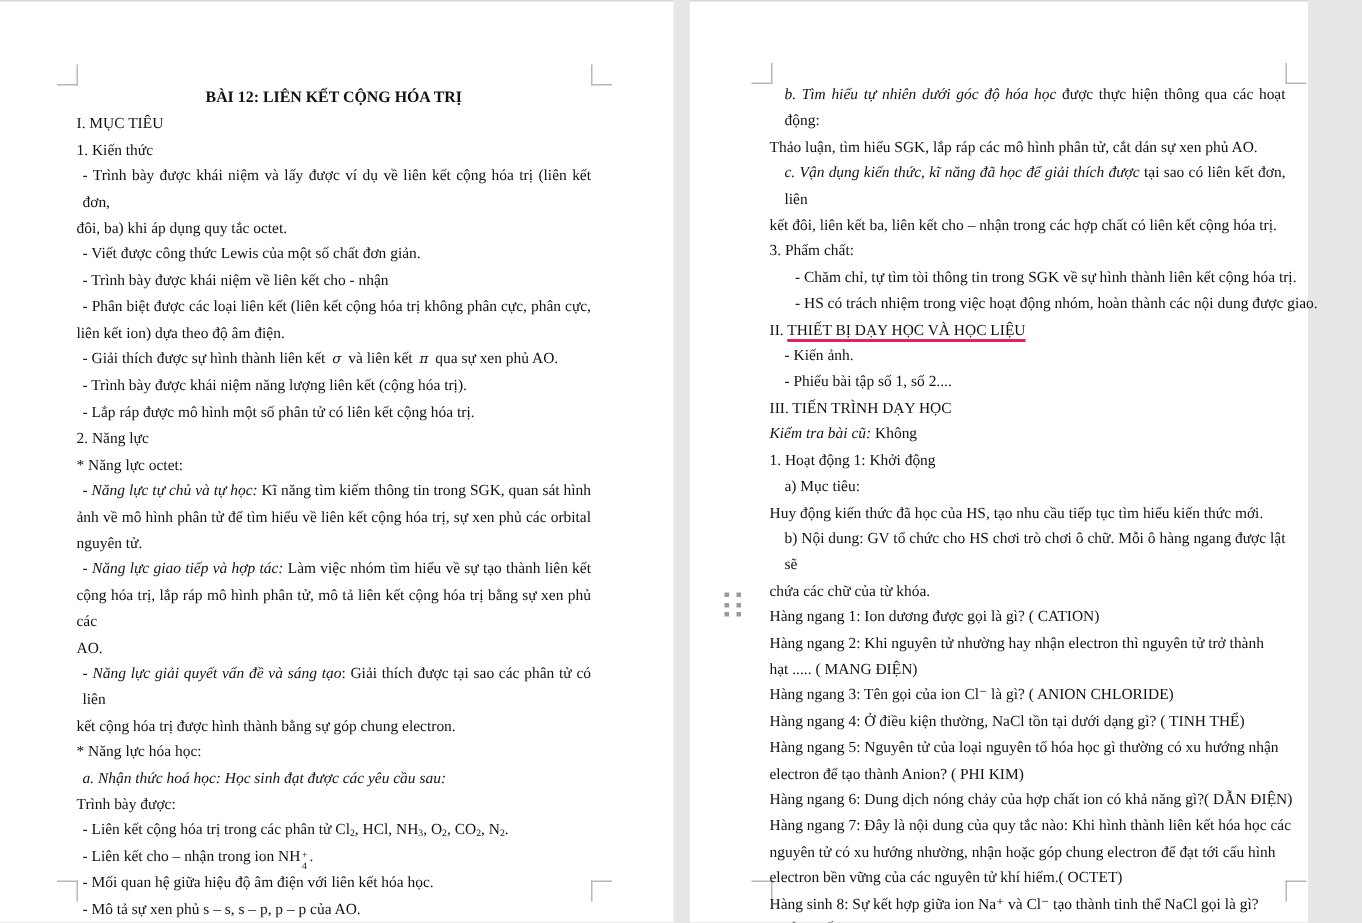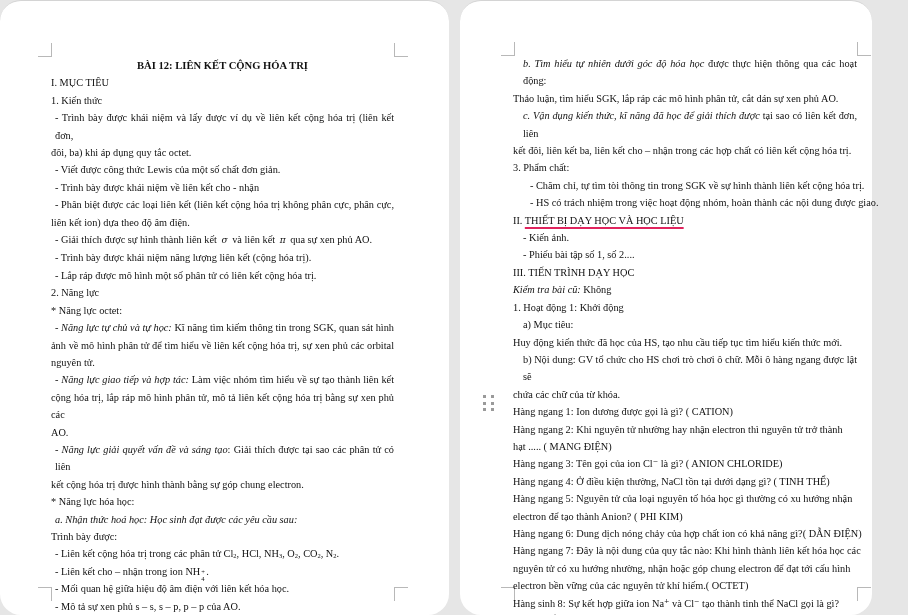--- a/index.html
+++ b/index.html
@@ -6,21 +6,20 @@
   body {
     width:908px; height:615px; overflow:hidden; position:relative;
     background:#e6e6e6;
     font-family:"Liberation Serif","DejaVu Serif",serif;
     color:#111;
   }
   .page {
     position:absolute; top:0; height:615px; background:#ffffff;
     border-top:1px solid #d4d4d4;
     box-sizing:border-box;
-    border-radius:21px;
   }
   #page-left { left:0; width:449px; }
   #page-right { left:460px; width:412px; }
 
   .corner { position:absolute; width:13px; height:13px; border-color:#b8b8b8; border-style:solid; border-width:0; }
   .c-tl { border-right-width:1px; border-bottom-width:1px; }
   .c-tr { border-left-width:1px; border-bottom-width:1px; }
   .c-bl { border-right-width:1px; border-top-width:1px; }
   .c-br { border-left-width:1px; border-top-width:1px; }
 

